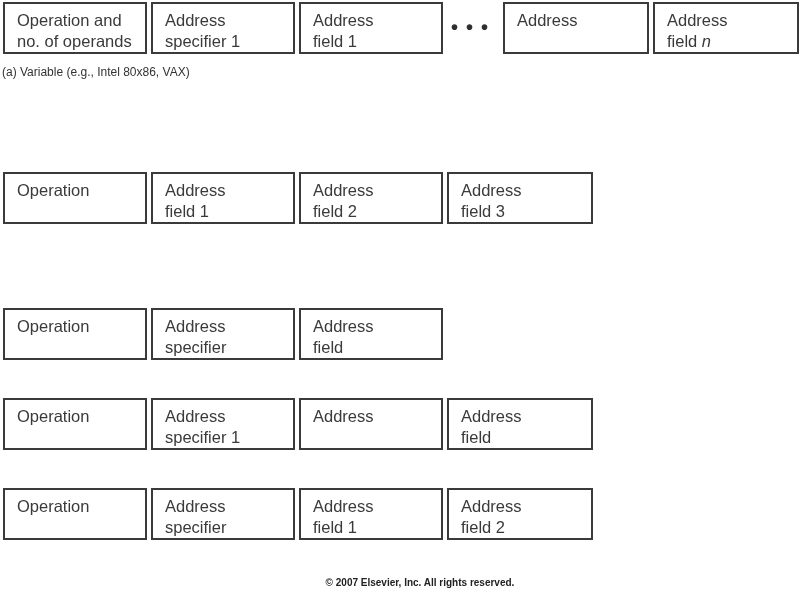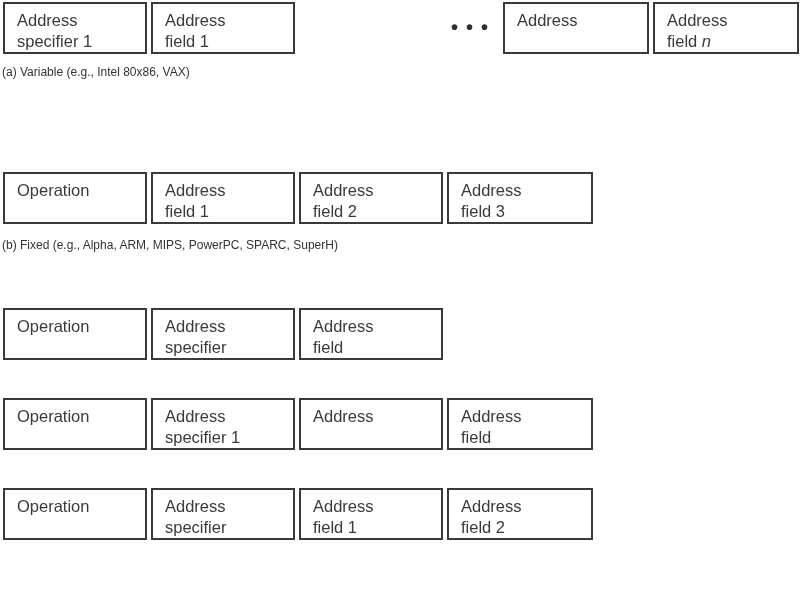--- a/index.html
+++ b/index.html
@@ -61,20 +61,24 @@
     color: #222222;
   }
 </style>
 </head>
 <body>
 
 <div id="canvas">
 
   <div class="fmt-row" style="top:2px; left:3px;">
     <div class="cell">
+      <div class="l1">Operation and</div>
+      <div class="l2">no. of operands</div>
+    </div>
+    <div class="cell">
       <div class="l1">Address</div>
       <div class="l2">specifier 1</div>
     </div>
     <div class="cell">
       <div class="l1">Address</div>
       <div class="l2">field 1</div>
     </div>
   </div>
 
   <div class="dots">•••</div>
@@ -103,21 +107,20 @@
     <div class="cell">
       <div class="l1">Address</div>
       <div class="l2">field 2</div>
     </div>
     <div class="cell wide">
       <div class="l1">Address</div>
       <div class="l2">field 3</div>
     </div>
   </div>
 
-  <div class="caption" style="top:235px;">(b) Fixed (e.g., Alpha, ARM, MIPS, PowerPC, SPARC, SuperH)</div>
 
   <div class="fmt-row" style="top:308px; left:3px;">
     <div class="cell">
       <div class="l1">Operation</div>
       <div class="l2"></div>
     </div>
     <div class="cell">
       <div class="l1">Address</div>
       <div class="l2">specifier</div>
     </div>
@@ -158,14 +161,15 @@
       <div class="l1">Address</div>
       <div class="l2">field 1</div>
     </div>
     <div class="cell wide">
       <div class="l1">Address</div>
       <div class="l2">field 2</div>
     </div>
   </div>
 
 
+  <div class="copyright">© 2007 Elsevier, Inc. All rights reserved.</div>
 
 </div>
 
 </body></html>

